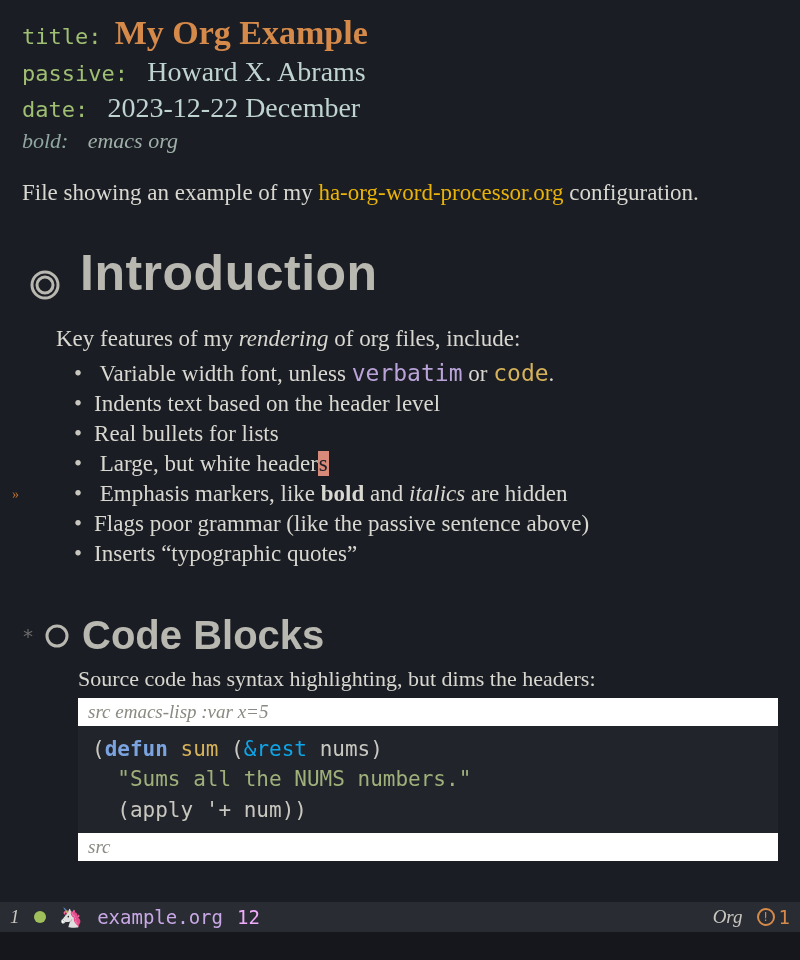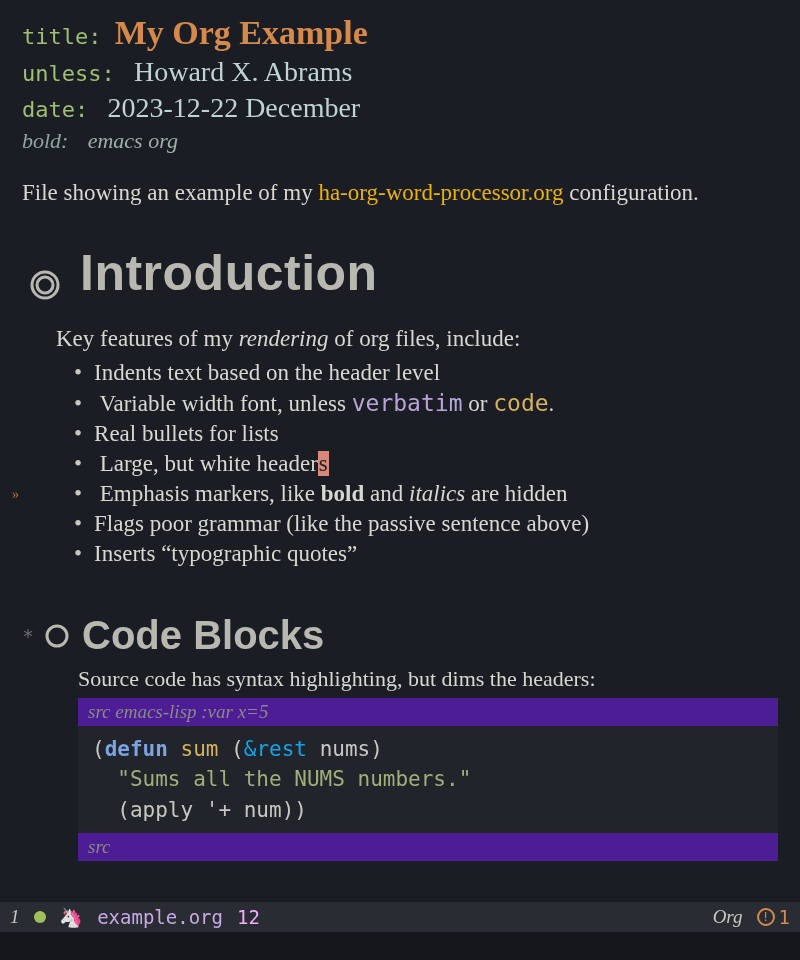--- a/index.html
+++ b/index.html
@@ -132,21 +132,21 @@
     position: absolute;
     left: 4px;
     color: #b87030;
     font-size: 14px;
   }
   .src-wrap {
     margin-left: 56px;
     margin-top: 8px;
   }
   .src-header {
-    background: #4c1d95;
+    background: #ffffff;
     color: #8a8a82;
     font-style: italic;
     font-family: Georgia, serif;
     font-size: 19px;
     padding: 3px 10px;
   }
   .src-body {
     background: #22242b;
     font-family: ui-monospace, Menlo, Consolas, monospace;
     font-size: 21px;
@@ -202,21 +202,21 @@
 </head>
 <body>
 
 <div class="buffer rel">
 
   <div class="meta-line">
     <span class="meta-key">title:</span>
     <span class="doc-title">My Org Example</span>
   </div>
   <div class="meta-line">
-    <span class="meta-key">unless:</span>
+    <span class="meta-key">passive:</span>
     <span class="meta-val">Howard X. Abrams</span>
   </div>
   <div class="meta-line">
     <span class="meta-key">date:</span>
     <span class="meta-val">2023-12-22 December</span>
   </div>
   <div class="meta-line">
     <span class="tags-key">bold:</span>
     <span class="tags-val">emacs org</span>
   </div>
@@ -231,24 +231,24 @@
           <circle cx="17" cy="17" r="13" fill="none" stroke="#b8b8b0" stroke-width="3"></circle>
           <circle cx="17" cy="17" r="8" fill="none" stroke="#b8b8b0" stroke-width="3"></circle>
         </svg>
     </span>
     <span class="h1-text">Introduction</span>
   </div>
 
   <div class="body-indent rel">
     <span>Key features of my </span><span class="italic">rendering</span><span> of org files, include:</span>
     <ul class="bullets">
-      <li>Indents text based on the header level</li>
       <li>
         <span>Variable width font, unless </span><span class="verbatim">verbatim</span><span> or </span><span class="code-inline">code</span><span>.</span>
       </li>
+      <li>Indents text based on the header level</li>
       <li>Real bullets for lists</li>
       <li>
         <span>Large, but white header</span><span class="cursor-mark">s</span>
       </li>
       <li class="rel">
         <span class="fringe-star" style="left:-62px; top:6px;">»</span>
         <span>Emphasis markers, like </span><span class="bold">bold</span><span> and </span><span class="italic">italics</span><span> are hidden</span>
       </li>
       <li>Flags poor grammar (like the passive sentence above)</li>
       <li>Inserts “typographic quotes”</li>

